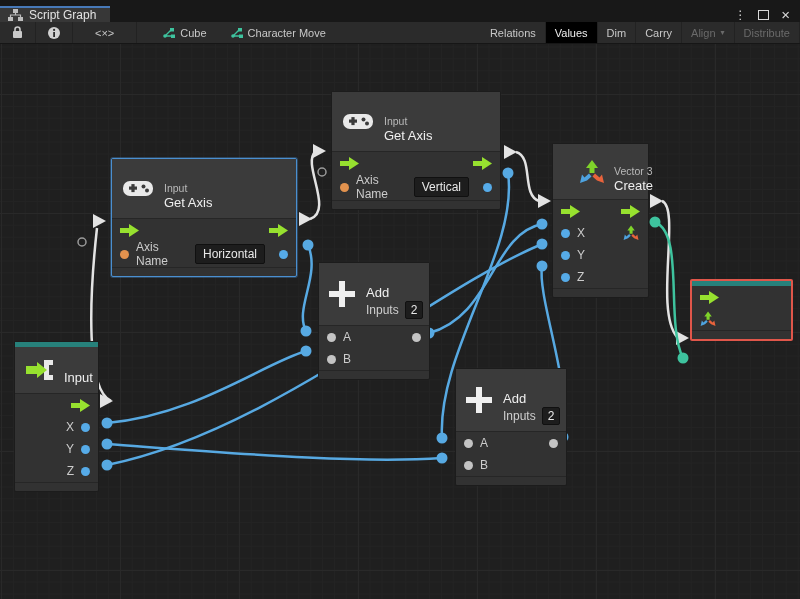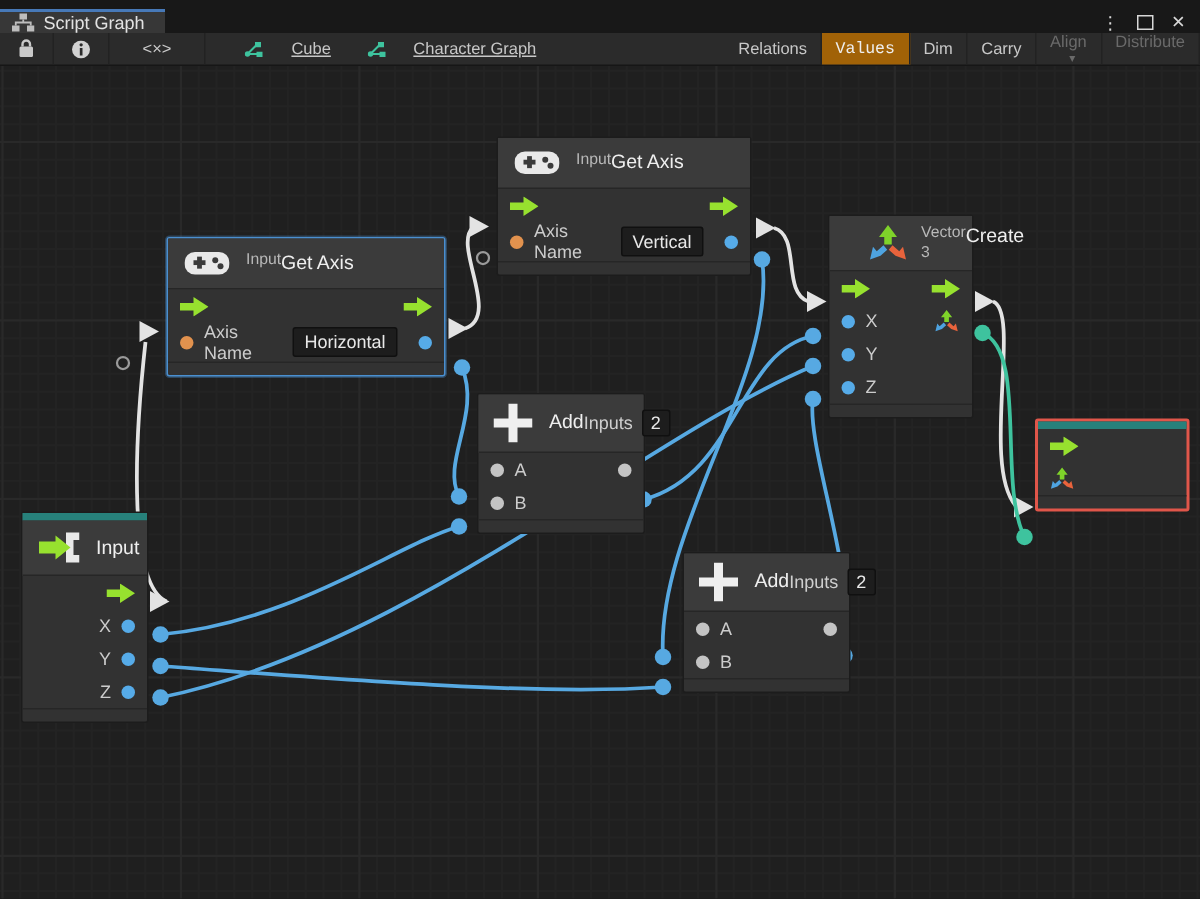--- a/index.html
+++ b/index.html
@@ -14,24 +14,24 @@
   .win-controls .kebab { font-size:12px; letter-spacing:0; }
   .win-controls .maxbox { width:11px; height:10px; border:1.5px solid #d8d8d8; display:inline-block; }
   .win-controls .closex { font-size:15px; line-height:1; }
 
   
   .toolbar { height:22px; background:#2b2b2b; border-bottom:1px solid #161616; display:flex; align-items:stretch;
     font-size:11px; color:#c8c8c8; white-space:nowrap; }
   .tbtn { display:flex; align-items:center; padding:0 9px; border-right:1px solid #222; }
   .tbtn.icon-btn { padding:0 12px; }
   .tbtn.wide { padding:0 22px; }
-  .tbtn.active { background:#a16207; color:#eee;font-family:Liberation Mono, monospace; }
-  .tbtn.disabled { color:#6a6a6a;flex-direction:column; }
+  .tbtn.active { background:#000000; color:#eee; }
+  .tbtn.disabled { color:#6a6a6a; }
   .caret { font-size:8px; margin-left:5px; }
-  .crumb { display:flex; align-items:center; gap:18px; padding:0 12px;text-decoration:underline; }
+  .crumb { display:flex; align-items:center; gap:4px; padding:0 12px; }
   .zoom-group { display:flex; align-items:center; gap:8px; padding:0 10px; }
   .zoom-track { width:95px; height:2px; background:#8a8a8a; position:relative; }
   .zoom-thumb { position:absolute; top:-5px; right:2px; width:12px; height:12px; border-radius:50%; background:#a8a8a8; }
   .tb-right { display:flex; align-items:stretch; margin-left:auto; }
   .gap { width:14px; }
 
   
   .canvas { position:relative; width:800px; height:555px; background:#1f1f1f; overflow:hidden;
     background-image:
       linear-gradient(#292929 1px, transparent 1px),
@@ -42,21 +42,21 @@
     background-position:1px 50px, 1px 50px, 1px 50px, 1px 50px; }
   .wires { position:absolute; left:0; top:0; z-index:1; }
 
   
   .node { position:absolute; z-index:2; background:#323232; border:1px solid #1c1c1c; border-radius:2px; }
   .node.selected { border:1px solid #4a8fd0; box-shadow:0 0 0 1px rgba(74,143,208,.35); }
   .node.output-sel { border:2px solid #e0564a; }
   .accent-bar { height:5px; background:#27817b; }
   .node-header { background:#3b3b3b; border-bottom:1px solid #262626; display:flex; align-items:center;
     gap:11px; padding:7px 11px; }
-  .titles { display:flex; flex-direction:row; line-height:1.25; }
+  .titles { display:flex; flex-direction:column; line-height:1.25;margin-top:16px; }
   .subtitle { font-size:10.5px; color:#b9b9b9; }
   .title { font-size:13px; color:#efefef; }
   .node-footer { height:9px; border-top:1px solid #262626; }
   .row { display:flex; align-items:center; height:22px; padding:0 8px; gap:7px; font-size:12px; color:#cccccc; }
   .row.tall { height:26px; }
   .dot { width:9px; height:9px; border-radius:50%; flex:none; }
   .dot.blue { background:#56abe8; } .dot.orange { background:#e2924e; } .dot.gray { background:#c4c4c4; }
   .spacer { flex:1; }
   .field { background:#1d1d1d; border:1px solid #101010; border-radius:2px; padding:1px 7px;
     font-size:12px; color:#e8e8e8; line-height:1.35; }
@@ -160,21 +160,21 @@
   <div class="crumb">
     <svg width="13" height="12" viewBox="0 0 13 12">
         <use href="#tealgraph"></use>
       </svg>
     <span>Cube</span>
   </div>
   <div class="crumb">
     <svg width="13" height="12" viewBox="0 0 13 12">
         <use href="#tealgraph"></use>
       </svg>
-    <span>Character Graph</span>
+    <span>Character Move</span>
   </div>
   <div class="tb-right">
     <div class="tbtn">
         <span>Relations</span>
       </div>
     <div class="tbtn active">
         <span>Values</span>
       </div>
     <div class="tbtn">
         <span>Dim</span>

